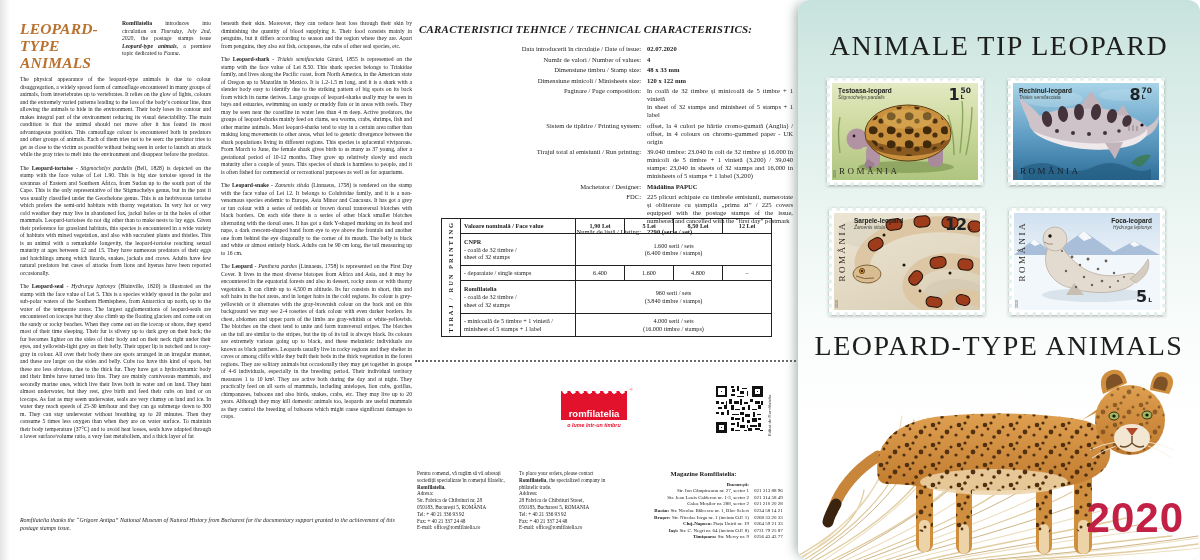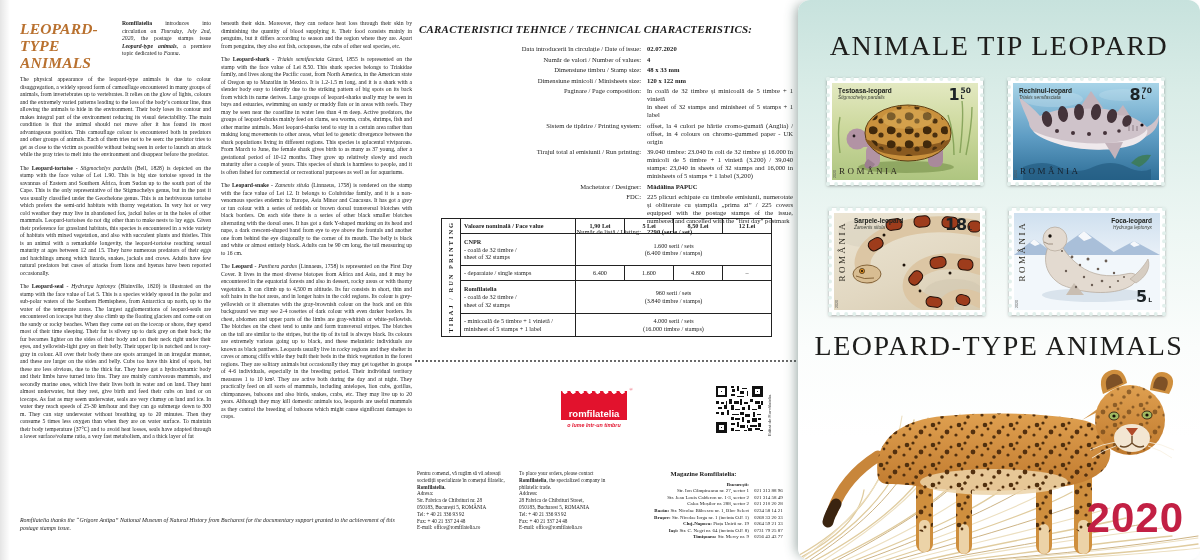--- a/index.html
+++ b/index.html
@@ -486,21 +486,21 @@
               <circle cx="86" cy="78" r="1.4"></circle>
             </g>
           <ellipse cx="33" cy="61" rx="14" ry="9" fill="#d8bd92" stroke="#6e4c22" stroke-width=".8"></ellipse>
           <path d="M22,63 q8,4 18,2" stroke="#6e4c22" stroke-width=".8" fill="none"></path>
           <circle cx="28" cy="58" r="2.6" fill="#d88f2a" stroke="#2a1a08" stroke-width=".6"></circle>
           <circle cx="28" cy="58" r="1" fill="#120b05"></circle>
         </svg>
         <div class="s-name" style="left:20px;top:4px;">Șarpele-leopard</div>
         <div class="s-latin" style="left:20px;top:12px;">Zamenis situla</div>
         <div class="s-val" style="right:8px;top:4px;">
-          <span class="big">18</span>
+          <span class="big">12</span>
           <span class="vc">
               <span class="unit" style="margin-top:8px;">L</span>
             </span>
         </div>
         <div class="s-country vert">ROMÂNIA</div>
         <div class="s-year" style="left:1px;bottom:2px;">2020</div>
       </div>
     </div>
 
     <div class="stamp s4">

